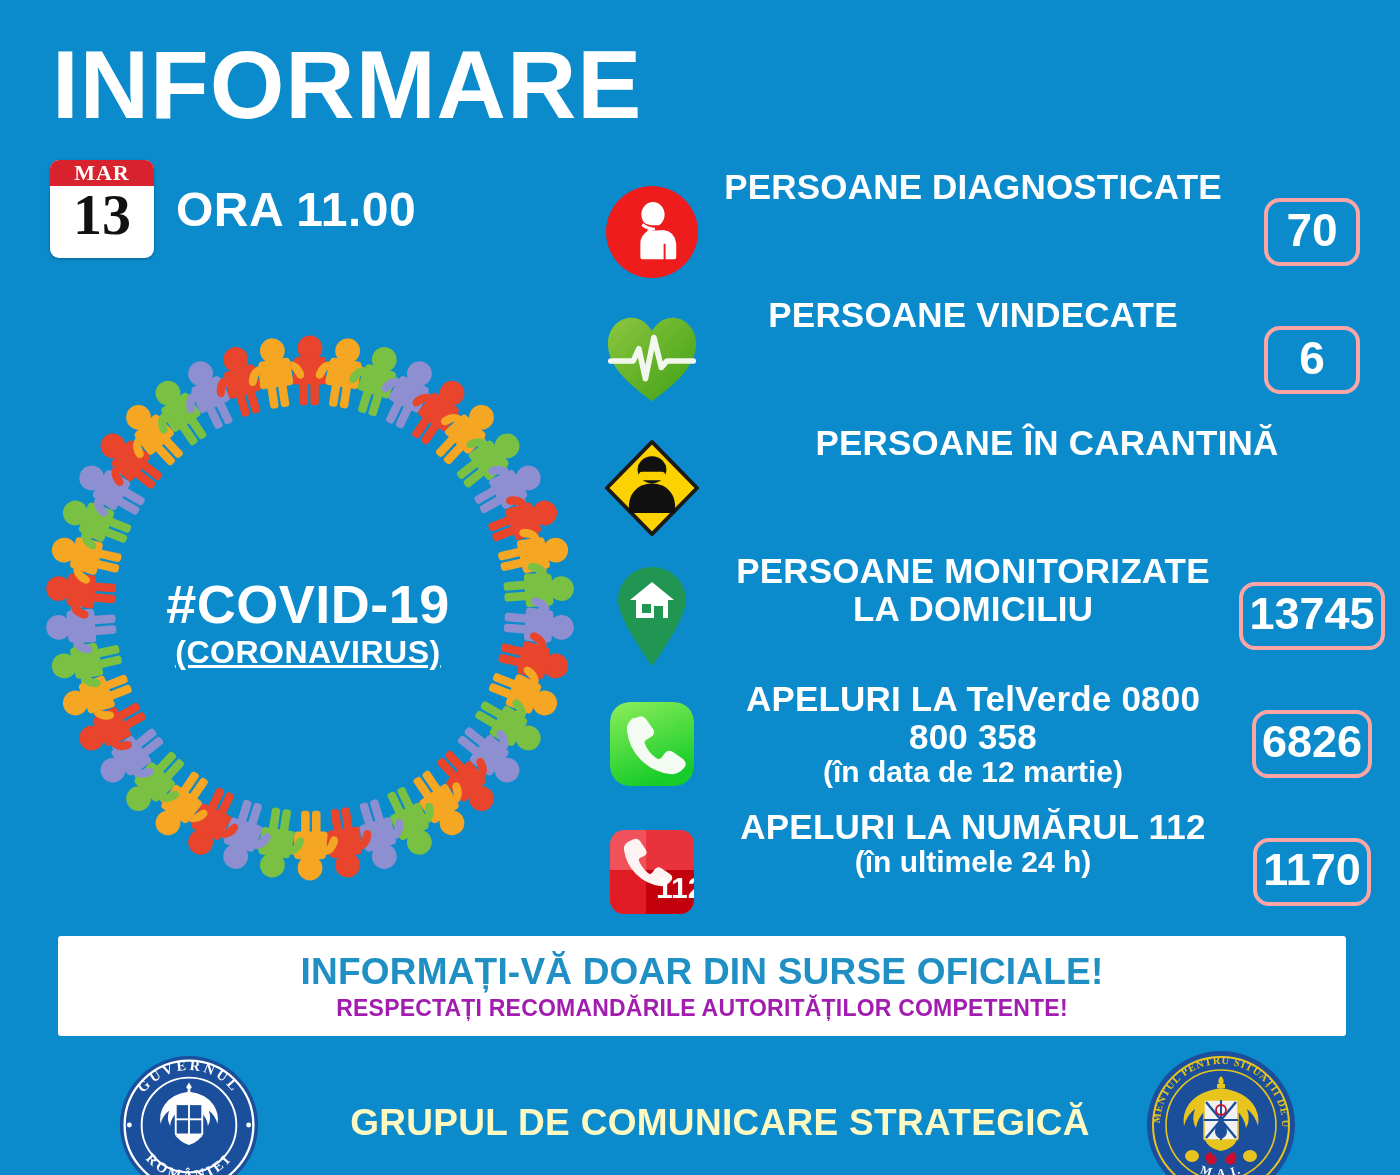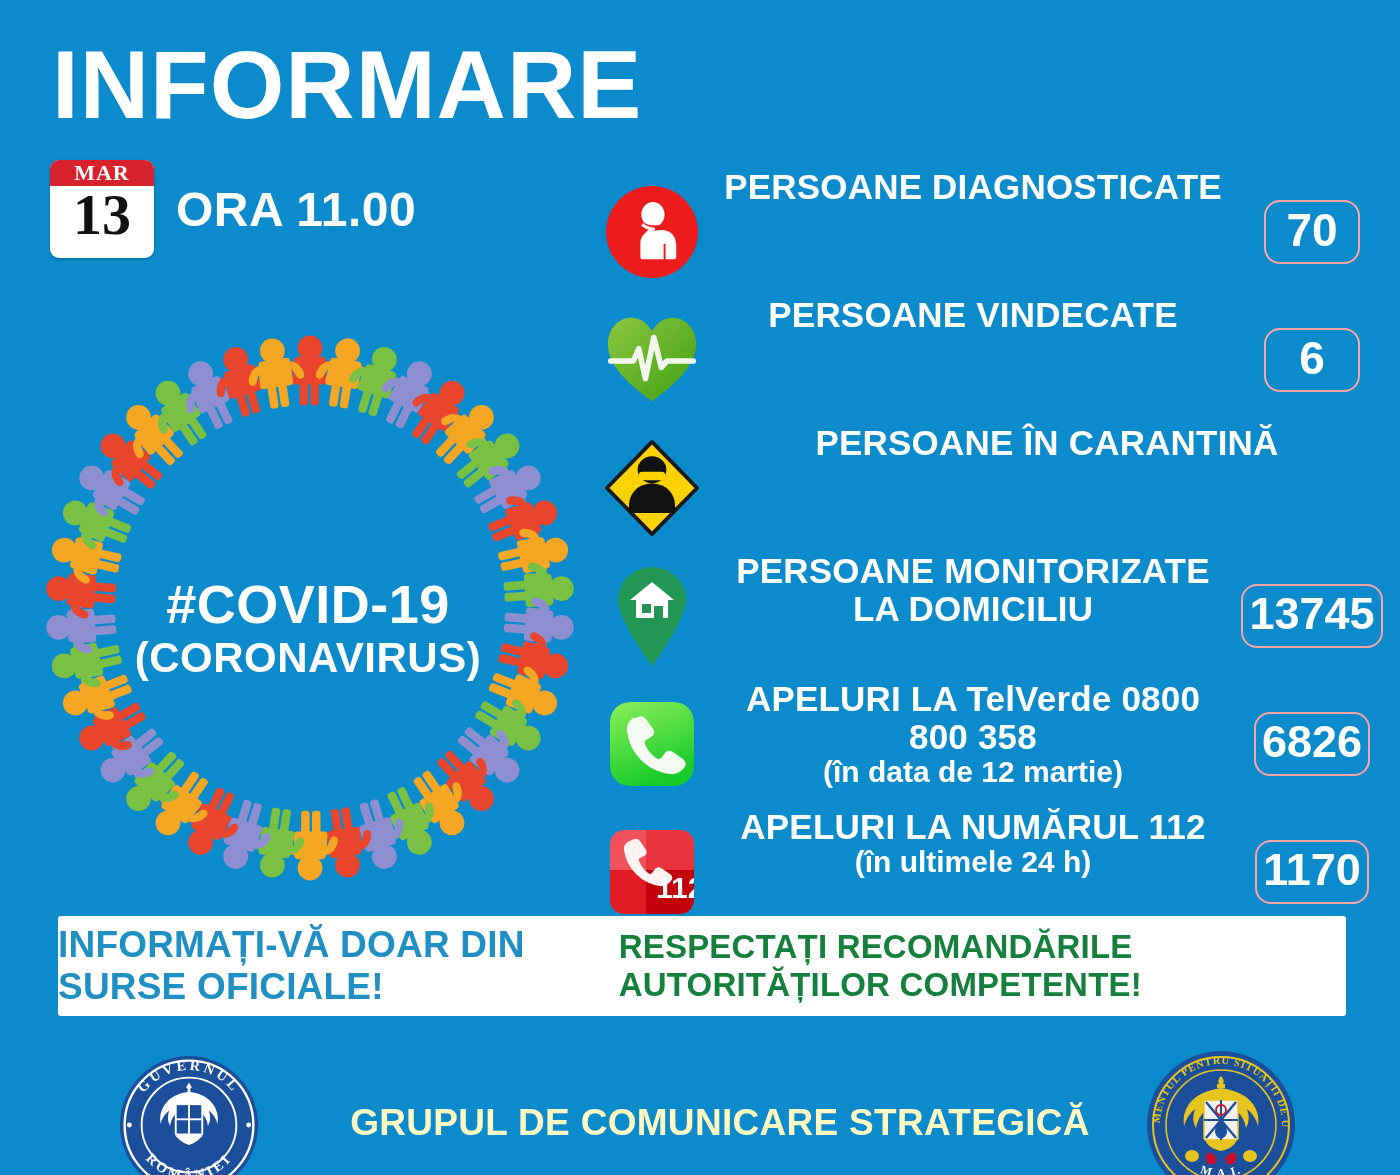--- a/index.html
+++ b/index.html
@@ -83,21 +83,21 @@
   .circle-wrap svg { display: block; width: 100%; height: 100%; }
   .covid-text {
     position: absolute;
     left: 0; right: 4px;
     top: 258px;
     text-align: center;
     color: #ffffff;
     pointer-events: none;
   }
   .covid-text .l1 { font-size: 54px; font-weight: bold; letter-spacing: .5px; line-height: 1.05;}
-  .covid-text .l2 { font-size: 42px; font-weight: bold; letter-spacing: .5px; line-height: 1.2;}
+  .covid-text .l2 { font-size: 32px; font-weight: bold; letter-spacing: .5px; line-height: 1.2; text-decoration: underline;}
 
   
   .stats {
     position: absolute;
     left: 596px; top: 140px;
     width: 790px;
   }
   .row {
     position: relative;
     display: flex;
@@ -121,21 +121,21 @@
   .label-cell .big { font-size: 35px; letter-spacing: .2px; display: block;}
   .label-cell .sub { font-size: 30px; display: block; }
   .num-cell {
     width: 148px;
     min-width: 148px;
     display: flex;
     align-items: center;
     justify-content: center;
   }
   .numbox {
-    border: 2px solid #fca5a5;
+    border: 4px solid #fca5a5;
     border-radius: 16px;
     color: #ffffff;
     font-size: 46px;
     font-weight: bold;
     padding: 4px 12px 8px 12px;
     min-width: 96px;
     text-align: center;
     line-height: 1.05;
     white-space: nowrap;
   }
@@ -150,32 +150,32 @@
   }
   .ic-heart { width: 94px; height: 90px; }
   .ic-warn  { width: 96px; height: 98px; }
   .ic-pin   { width: 72px; height: 100px; }
   .ic-phone { width: 84px; height: 84px; border-radius: 20px; overflow: hidden; }
   .ic-112   { width: 84px; height: 84px; border-radius: 14px; overflow: hidden; }
 
   
   .banner {
     position: absolute;
-    left: 58px; top: 888px;
+    left: 58px; top: 908px;
     width: 1288px; height: 100px;
     background: #ffffff;
     border-radius: 3px;
     display: flex;
-    flex-direction: row;
+    flex-direction: column;
     align-items: center;
     justify-content: center;
     gap: 2px;
   }
   .banner .b1 { color: #1f8fc4; font-size: 37px; font-weight: bold; letter-spacing: .2px;}
-  .banner .b2 { color: #15803d; font-size: 33px; font-weight: bold; letter-spacing: .2px;}
+  .banner .b2 { color: #a21caf; font-size: 23px; font-weight: bold; letter-spacing: .2px;}
 
   
   .footer {
     position: absolute;
     left: 0; top: 1020px;
     width: 1400px; height: 155px;
     display: flex;
     align-items: center;
   }
   .gov-logo { position: absolute; left: 118px; top: 4px; width: 142px; height: 146px;}

